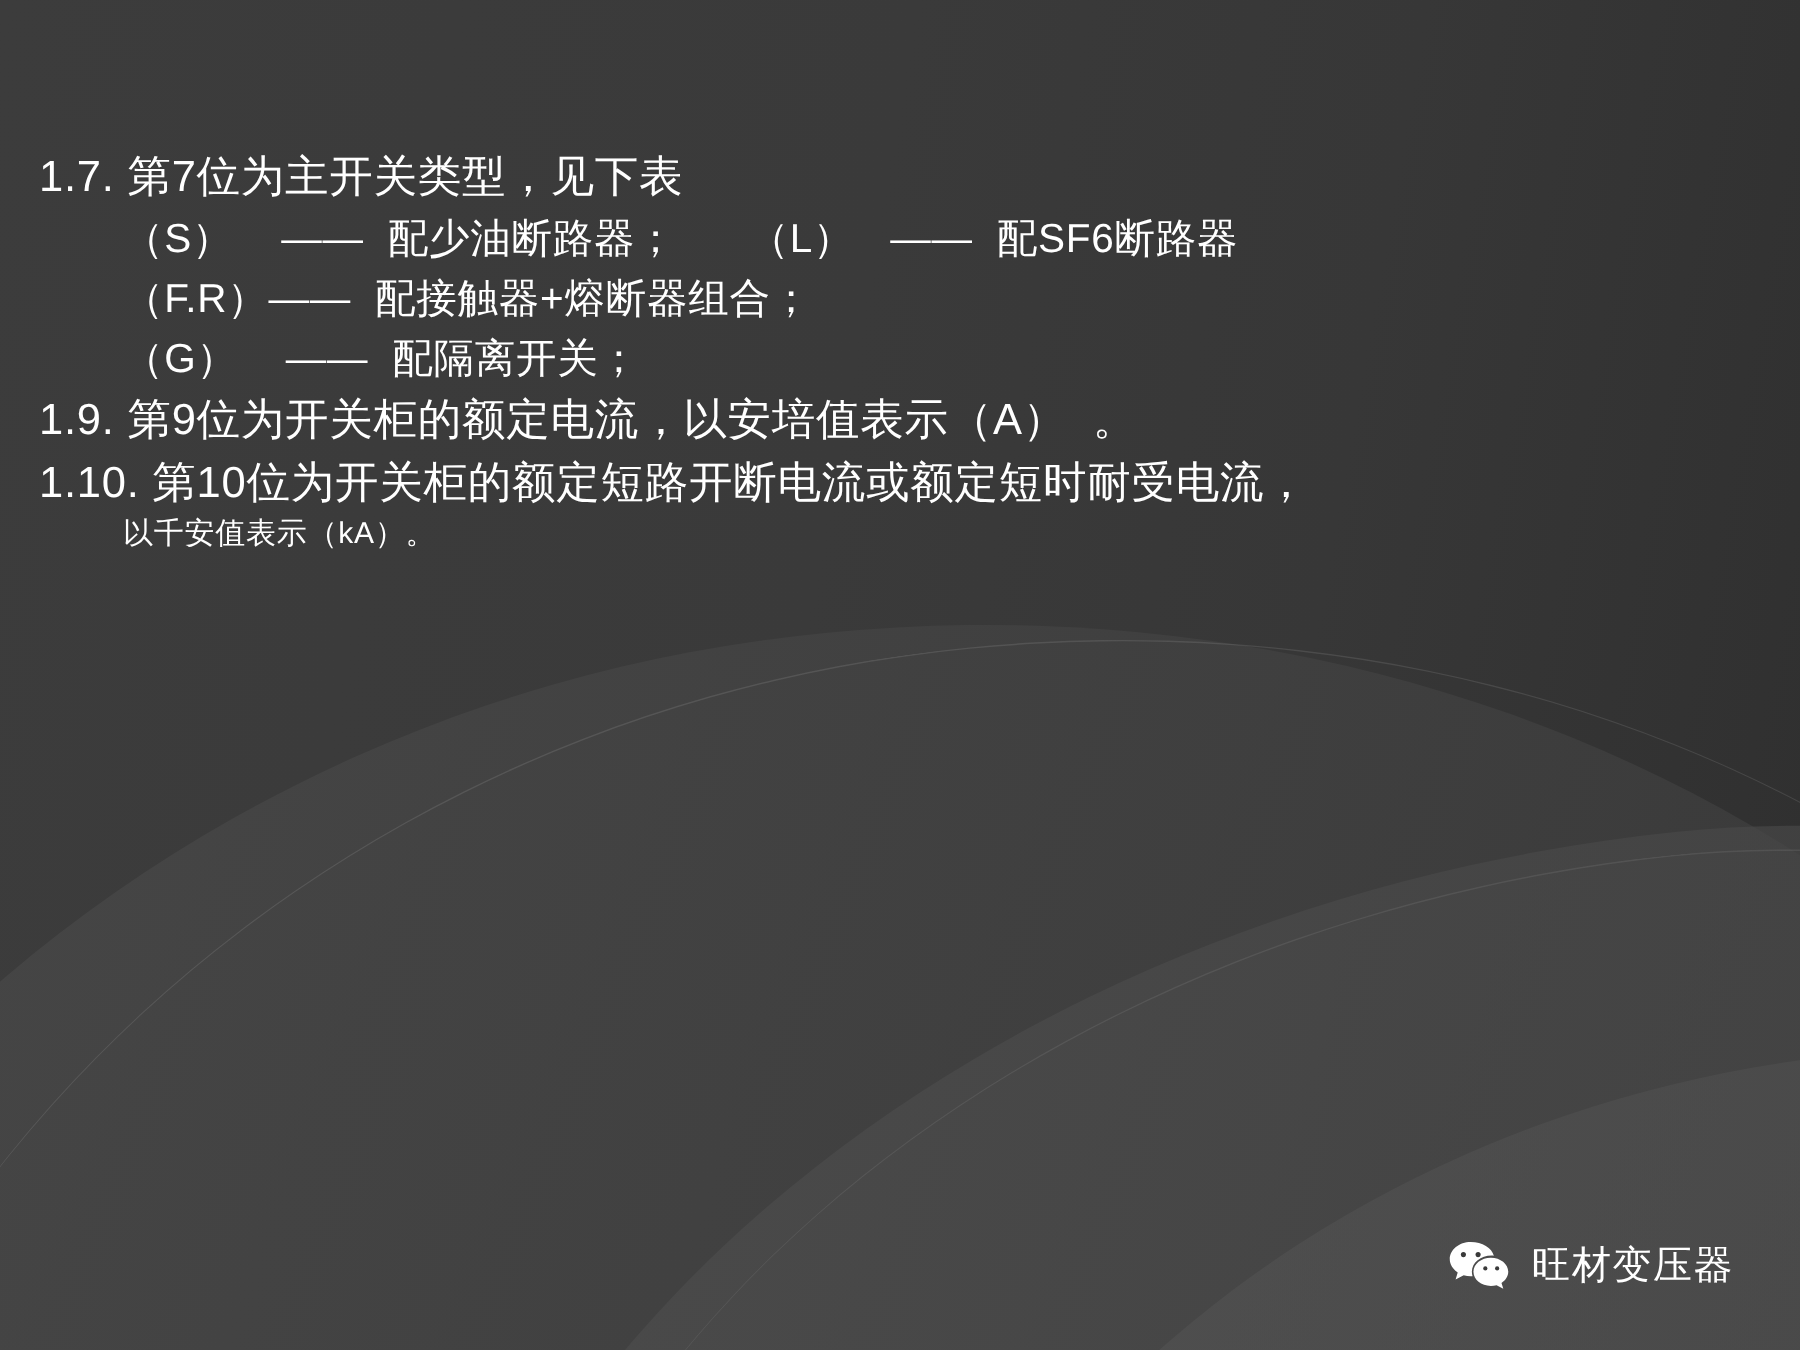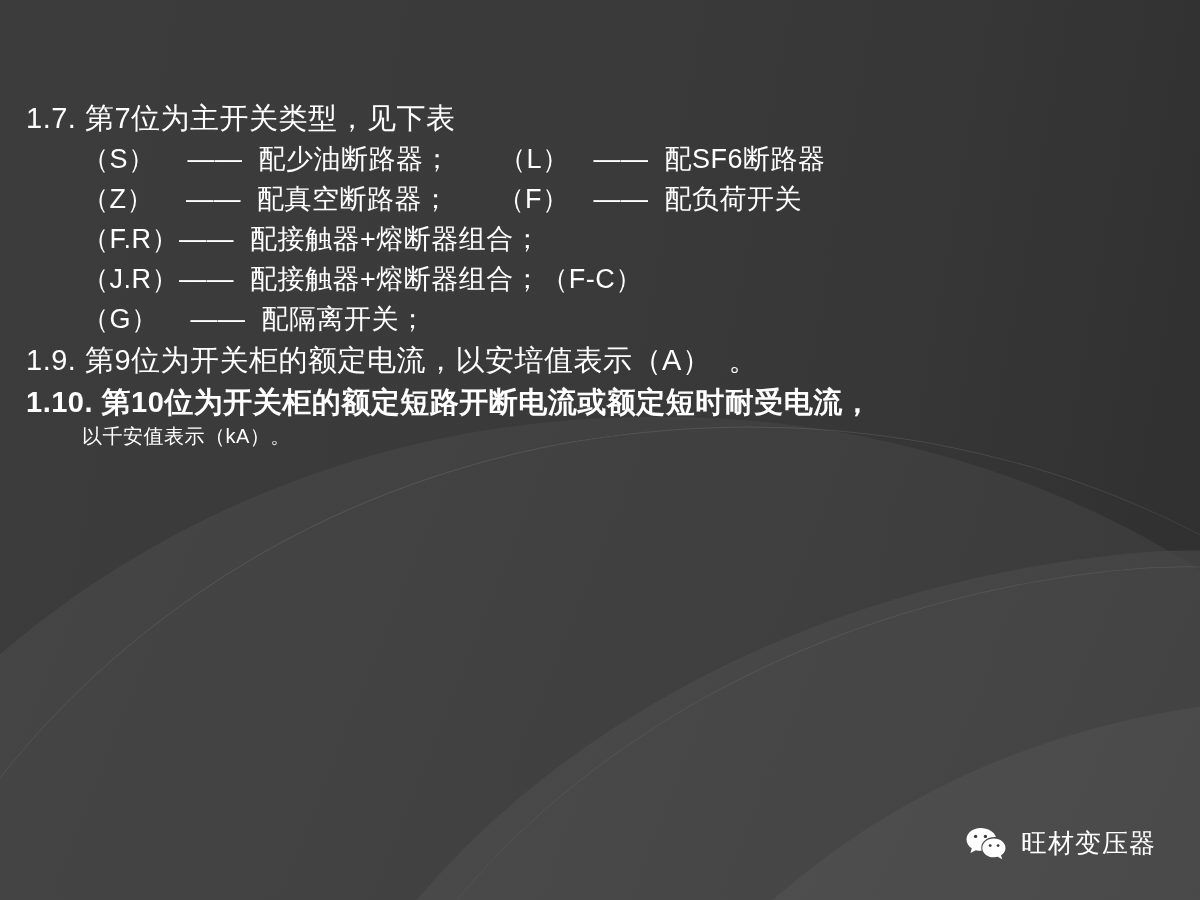--- a/index.html
+++ b/index.html
@@ -105,21 +105,20 @@
   .line.lvl2 {
     font-size: 27px;
     padding-left: 56px;
   }
   .line.cont {
     font-size: 20px;
     padding-left: 56px;
   }
   .line.tight {
     margin-bottom: 9px;
-    font-weight: bold;
   }
   .logo-area {
     position: absolute;
     right: 44px;
     bottom: 38px;
     display: flex;
     align-items: flex-start;
     gap: 14px;
   }
   .wechat-icon {
@@ -146,23 +145,21 @@
   <div class="bg-curve-1"></div>
   <div class="bg-curve-2"></div>
   <div class="bg-curve-3"></div>
   <div class="bg-hairline"></div>
   <div class="bg-hairline-2"></div>
 
   <div class="content">
     <div class="body-text">
       <div class="line lvl1">1.7. 第7位为主开关类型，见下表</div>
       <div class="line lvl2">（S）    ——  配少油断路器；      （L）   ——  配SF6断路器</div>
-      <div class="line lvl2">（Z）    ——  配真空断路器；      （F）   ——  配负荷开关</div>
       <div class="line lvl2">（F.R）——  配接触器+熔断器组合；</div>
-      <div class="line lvl2">（J.R）——  配接触器+熔断器组合；（F-C）</div>
       <div class="line lvl2">（G）    ——  配隔离开关；</div>
       <div class="line lvl1">1.9. 第9位为开关柜的额定电流，以安培值表示（A）  。</div>
       <div class="line lvl1 tight">1.10. 第10位为开关柜的额定短路开断电流或额定短时耐受电流，</div>
       <div class="line cont">以千安值表示（kA）。</div>
     </div>
 
     <div class="logo-area">
       <span class="wechat-icon">
         <svg width="42" height="36" viewBox="0 0 42 36" xmlns="http://www.w3.org/2000/svg">
           <path d="M15.5 2C7.8 2 1.5 7.1 1.5 13.4c0 3.6 2.1 6.8 5.3 8.9L5.4 27l5.4-2.8c1.5.4 3.1.6 4.7.6.4 0 .8 0 1.2-.05-.3-.9-.45-1.9-.45-2.9 0-6 5.9-10.8 13.2-10.8.5 0 1 .02 1.45.07C29.6 6.1 23.2 2 15.5 2z" fill="#ffffff"></path>

